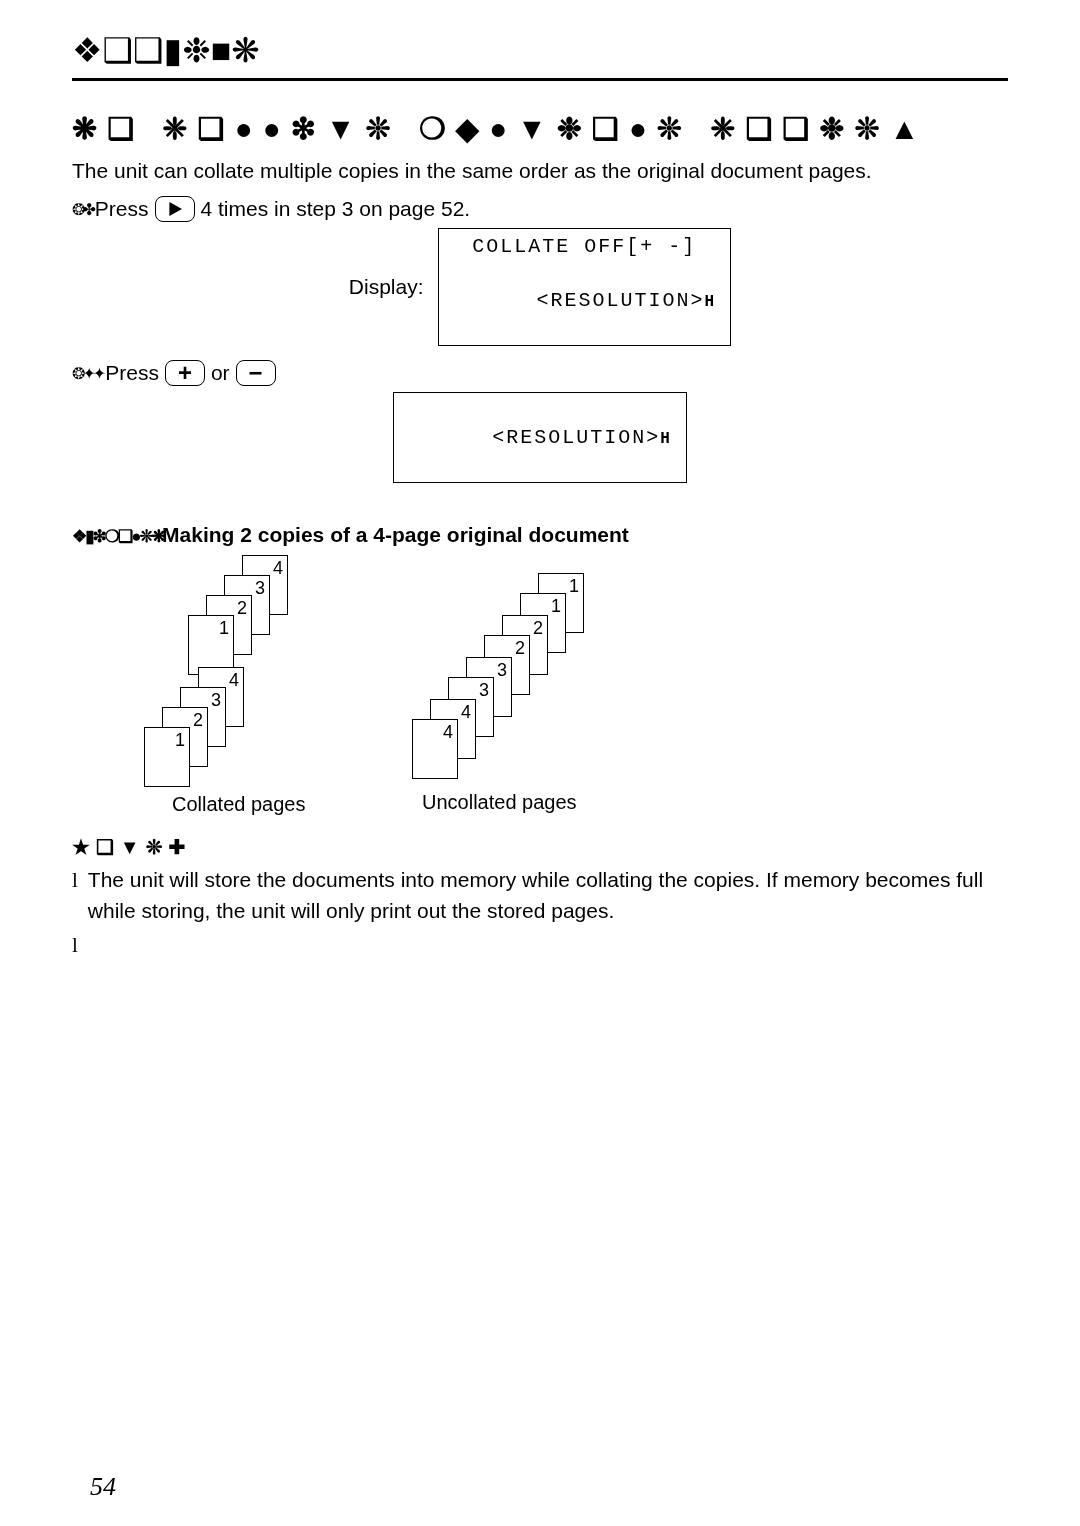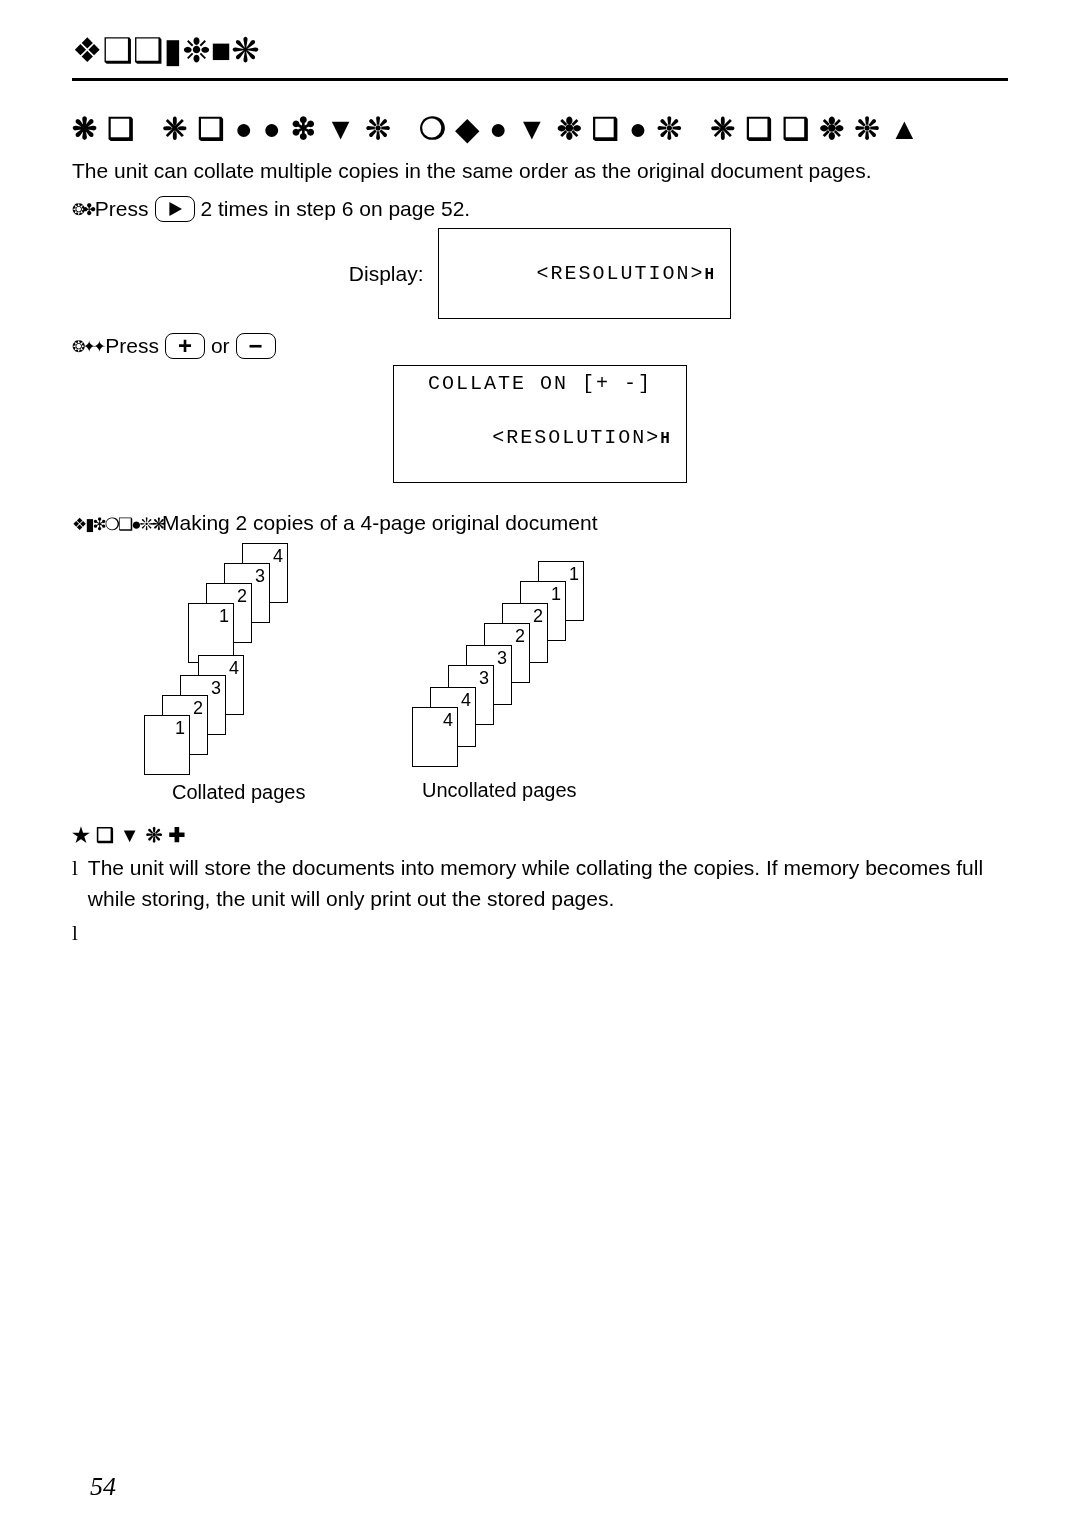--- a/index.html
+++ b/index.html
@@ -82,22 +82,22 @@
       letter-spacing: 2px;
       line-height: 1.35;
       text-align: left;
       min-width: 260px;
     }
     .lcd .small-H { font-size: 16px; font-weight: bold; }
     .lcd-line { white-space: pre; text-align:center; }
 
     .subhead {
       font-size: 21px;
-      font-weight: normal;
-      margin-top: 28px;
+      font-weight: bold;
+      margin-top: 40px;
       margin-bottom: 8px;
     }
     .subhead .glyphs { font-size: 17px; letter-spacing: -2px; margin-right: -2px; }
 
     .diagram-area {
       position: relative;
       width: 560px;
       height: 270px;
       margin-left: 40px;
       margin-bottom: 10px;
@@ -156,43 +156,43 @@
 <p class="body-text">The unit can collate multiple copies in the same order as the original document pages.</p>
 
 <div class="step-row">
   <span class="bullet-glyphs sym">❂✤</span>
   <span>Press</span>
   <span class="btn-oval play">
     <svg viewBox="0 0 10 10">
         <polygon points="1,0 10,5 1,10" fill="#000"></polygon>
       </svg>
   </span>
-  <span>2 times in step 6 on page 52.</span>
+  <span>4 times in step 3 on page 52.</span>
 </div>
 
 <div class="display-block">
   <span class="display-label">Display:</span>
   <div class="lcd">
+    <div class="lcd-line">COLLATE OFF[+ -]</div>
     <div class="lcd-line">
       <span>&lt;RESOLUTION&gt;</span><span class="small-H">H</span>
     </div>
   </div>
 </div>
 
 <div class="step-row">
   <span class="bullet-glyphs sym">❂✦✦</span>
   <span>Press</span>
   <span class="btn-oval plus">+</span>
   <span>or</span>
   <span class="btn-oval minus">−</span>
 </div>
 
 <div class="display-block">
   <div class="lcd">
-    <div class="lcd-line">COLLATE ON [+ -]</div>
     <div class="lcd-line">
       <span>&lt;RESOLUTION&gt;</span><span class="small-H">H</span>
     </div>
   </div>
 </div>
 
 <p class="subhead">
   <span class="glyphs sym">❖▮❇❍❑●❊❋</span><span>Making 2 copies of a 4-page original document</span>
 </p>
 

